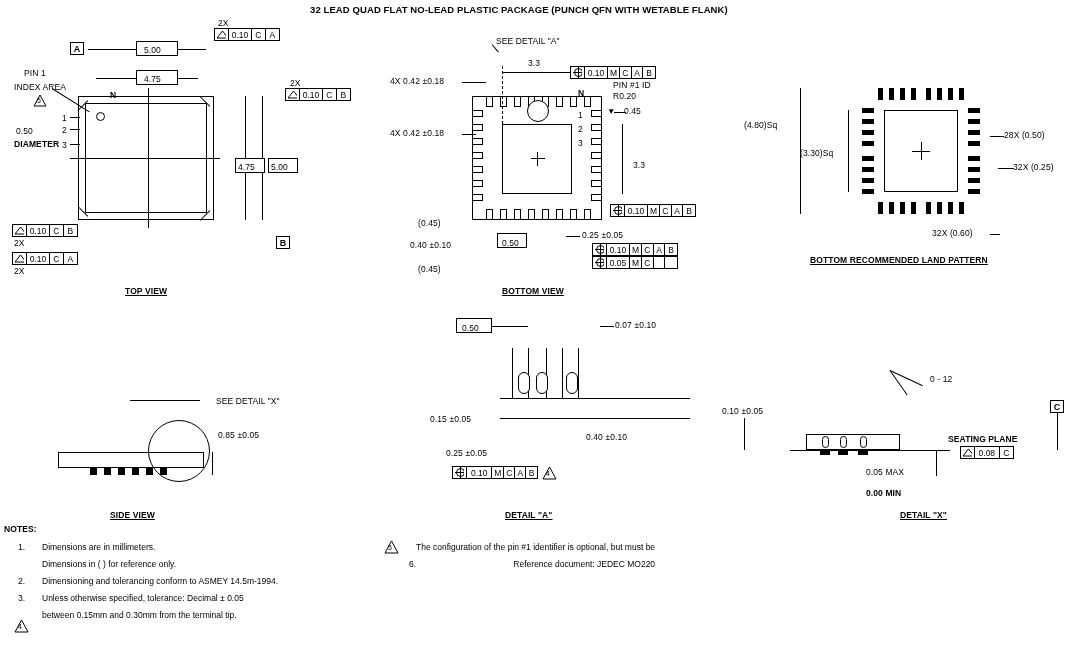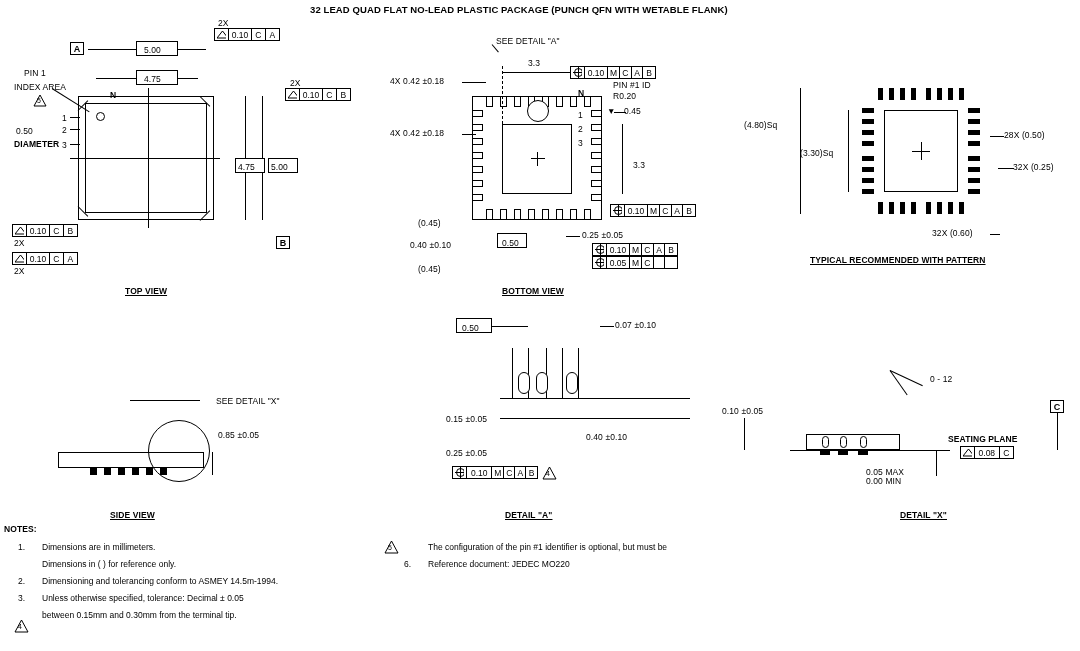--- a/index.html
+++ b/index.html
@@ -328,21 +328,21 @@
   <div class="t" style="left:800px;top:148px;">(3.30)Sq</div>
   <div class="ln v" style="left:848px;top:110px;height:82px;"></div>
 
   <div class="t" style="left:1004px;top:130px;">28X (0.50)</div>
   <div class="ln h" style="left:990px;top:136px;width:14px;"></div>
   <div class="t" style="left:1013px;top:162px;">32X (0.25)</div>
   <div class="ln h" style="left:998px;top:168px;width:16px;"></div>
   <div class="t" style="left:932px;top:228px;">32X (0.60)</div>
   <div class="ln h" style="left:990px;top:234px;width:10px;"></div>
 
-  <div class="t b u" style="left:810px;top:255px;">TYPICAL RECOMMENDED WITH PATTERN</div>
+  <div class="t b u" style="left:810px;top:255px;">BOTTOM RECOMMENDED LAND PATTERN</div>
 </div>
 
 <div>
   <div class="box" style="left:58px;top:452px;width:146px;height:16px;"></div>
   <div class="ln h" style="left:58px;top:452px;width:146px;"></div>
   <div class="padf" style="left:90px;top:468px;width:7px;height:7px;"></div>
   <div class="padf" style="left:104px;top:468px;width:7px;height:7px;"></div>
   <div class="padf" style="left:118px;top:468px;width:7px;height:7px;"></div>
   <div class="padf" style="left:132px;top:468px;width:7px;height:7px;"></div>
   <div class="padf" style="left:146px;top:468px;width:7px;height:7px;"></div>
@@ -370,21 +370,21 @@
   <div class="circ" style="left:536px;top:372px;width:12px;height:22px;border-radius:6px;background:#fff;"></div>
   <div class="circ" style="left:566px;top:372px;width:12px;height:22px;border-radius:6px;background:#fff;"></div>
 
   <div class="box" style="left:456px;top:318px;width:36px;height:15px;background:#fff;"></div>
   <div class="t" style="left:462px;top:323px;">0.50</div>
   <div class="ln h" style="left:492px;top:326px;width:36px;"></div>
 
   <div class="t" style="left:615px;top:320px;">0.07 ±0.10</div>
   <div class="ln h" style="left:600px;top:326px;width:14px;"></div>
 
-  <div class="t" style="left:446px;top:414px;">0.15 ±0.05</div>
+  <div class="t" style="left:430px;top:414px;">0.15 ±0.05</div>
   <div class="t" style="left:586px;top:432px;">0.40 ±0.10</div>
   <div class="t" style="left:446px;top:448px;">0.25 ±0.05</div>
 
   <div class="fcf" style="left:452px;top:466px;width:86px;">
     <div style="width:14px;">
       <svg width="11" height="11">
           <circle cx="5.5" cy="5.5" r="4" fill="none" stroke="#000" stroke-width="1"></circle>
           <line x1="5.5" y1="0" x2="5.5" y2="11" stroke="#000"></line>
           <line x1="0" y1="5.5" x2="11" y2="5.5" stroke="#000"></line>
         </svg>
@@ -427,21 +427,21 @@
   <div class="fcf" style="left:960px;top:446px;width:54px;">
     <div style="width:14px;">
       <svg width="11" height="8">
           <polygon points="0,7 5.5,0 11,7" fill="none" stroke="#000" stroke-width="1"></polygon>
         </svg>
     </div>
     <div style="width:26px;">0.08</div>
     <div style="width:14px;">C</div>
   </div>
 
-  <div class="t" style="left:866px;top:476px;">0.00 MIN</div>
+  <div class="t" style="left:866px;top:488px;font-weight:bold;">0.00 MIN</div>
   <div class="t" style="left:866px;top:467px;">0.05 MAX</div>
   <div class="ln v" style="left:936px;top:450px;height:26px;"></div>
 
   <div class="t b u" style="left:900px;top:510px;">DETAIL "X"</div>
 </div>
 
 <div class="t b" style="left:4px;top:524px;">NOTES:</div>
 
 <div class="abs" style="left:18px;top:542px;width:380px;">
   <table class="notes" style="border-collapse:collapse;">
@@ -467,21 +467,21 @@
           <td>between 0.15mm and 0.30mm from the terminal tip.</td>
         </tr>
   </tbody>
     </table>
 </div>
 <svg class="abs" style="left:14px;top:619px;" width="15" height="14">
   <polygon points="7.5,1 14,13 1,13" fill="none" stroke="#000" stroke-width="1"></polygon>
 </svg>
 <div class="t" style="left:18px;top:623px;font-size:7px;">4</div>
 
-<div class="abs" style="left:404px;top:542px;width:380px;">
+<div class="abs" style="left:392px;top:542px;width:380px;text-align:right;">
   <table class="notes" style="border-collapse:collapse;">
     <tbody>
         <tr>
           <td style="width:24px;"></td>
         <td>The configuration of the pin #1 identifier is optional, but must be</td>
         </tr>
     <tr>
           <td>6.</td>
         <td>Reference document: JEDEC MO220</td>
         </tr>

